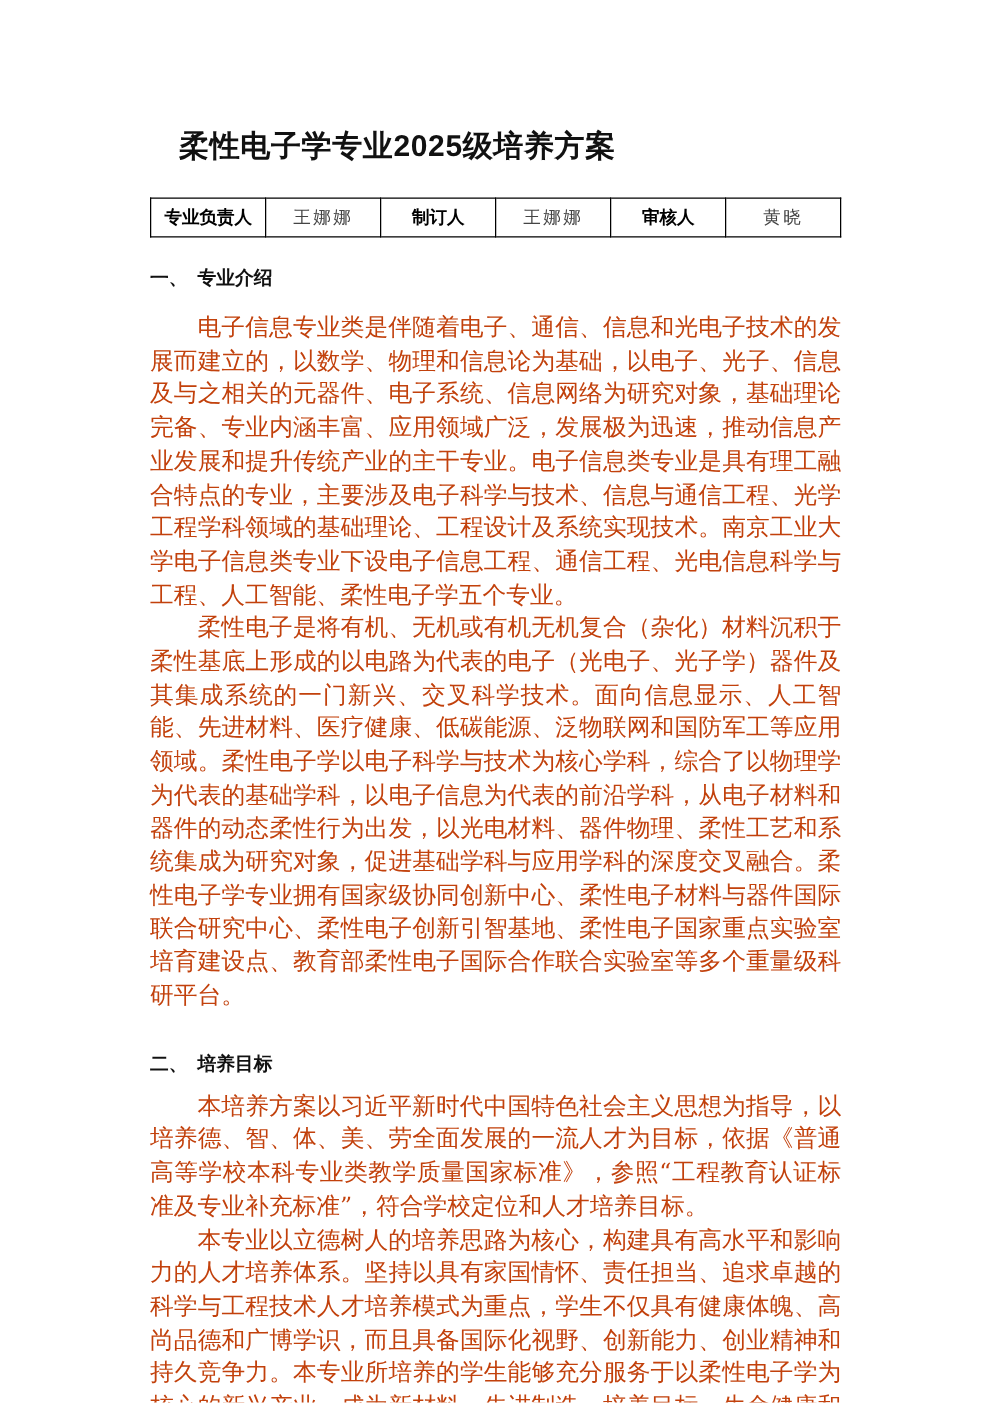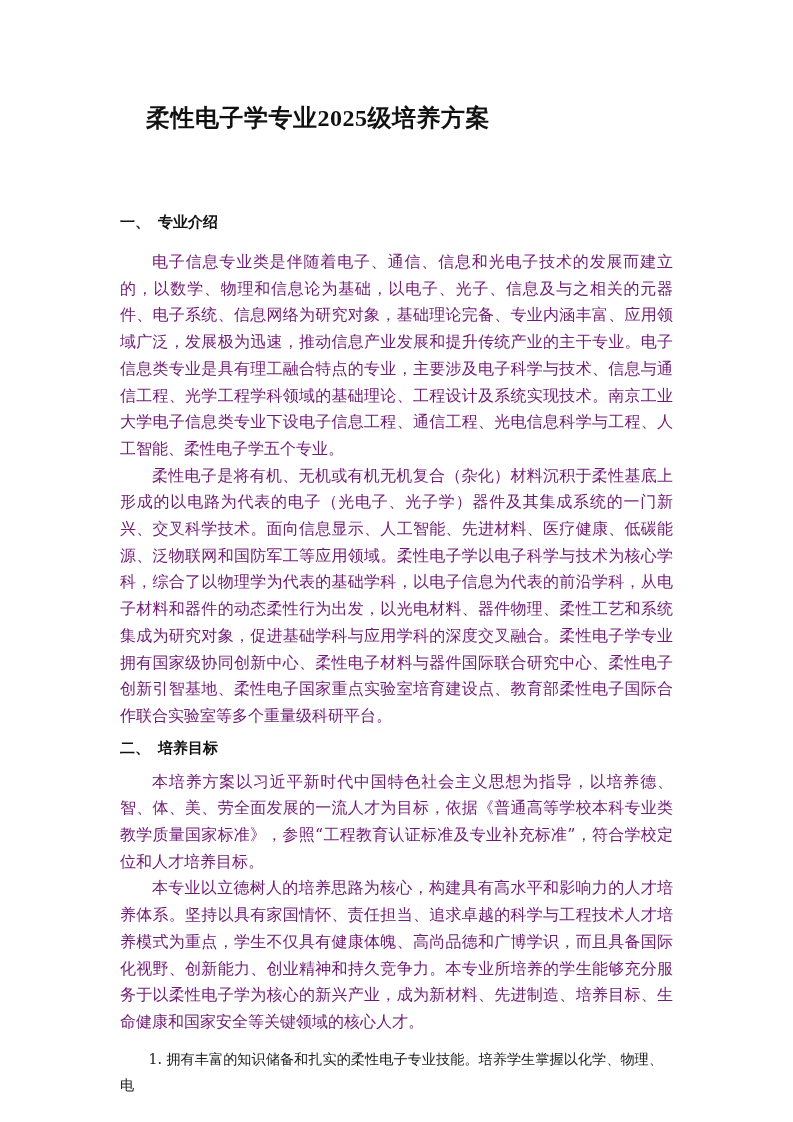--- a/index.html
+++ b/index.html
@@ -22,21 +22,21 @@
       width: 793px;
       height: 1122px;
       background: #ffffff;
     }
     .title {
       position: absolute;
       left: 0;
       top: 100px;
       width: 636px;
       text-align: center;
-      font-family: Liberation Serif, serif;
+      font-family: Liberation Sans, sans-serif;
       font-weight: bold;
       font-size: 24px;
       line-height: 36px;
       letter-spacing: 0.5px;
       color: #111;
     }
     .meta-table {
       position: absolute;
       left: 120px;
       top: 158px;
@@ -76,47 +76,59 @@
       line-height: 26px;
       margin: 0;
       color: #111;
     }
     .section-heading .num {
       display: inline-block;
       width: 38px;
     }
     .para {
       margin: 0;
-      font-size: 16px;
+      font-size: 19px;
       line-height: 26.7px;
       text-indent: 2em;
       text-align: justify;
-      color: #701a75;
+      color: #c2410c;
       font-family: "DejaVu Serif", "Liberation Serif", serif;
     }
     .sec1 { margin-top: 0; }
     .sec1-p1 { margin-top: 14px; }
-    .sec2 { margin-top: 5px; }
+    .sec2 { margin-top: 28px; }
     .sec2-p1 { margin-top: 8px; }
     .goal-item {
       margin: 10px 0 0 0;
       font-size: 14.2px;
       line-height: 26.7px;
       text-indent: 2em;
       color: #1a1a1a;
       font-family: "DejaVu Serif", "Liberation Serif", serif;
     }
   </style>
 </head>
 <body>
 
 <div class="page">
 
   <div class="title">柔性电子学专业2025级培养方案</div>
 
+  <table class="meta-table">
+    <tbody>
+        <tr>
+      <td class="label">专业负责人</td>
+      <td class="value">王娜娜</td>
+      <td class="label">制订人</td>
+      <td class="value">王娜娜</td>
+      <td class="label">审核人</td>
+      <td class="value">黄晓</td>
+    </tr>
+  </tbody>
+    </table>
 
   <div class="content">
 
     <h2 class="section-heading sec1">
       <span class="num">一、</span><span>专业介绍</span>
     </h2>
     <p class="para sec1-p1">电子信息专业类是伴随着电子、通信、信息和光电子技术的发展而建立的，以数学、物理和信息论为基础，以电子、光子、信息及与之相关的元器件、电子系统、信息网络为研究对象，基础理论完备、专业内涵丰富、应用领域广泛，发展极为迅速，推动信息产业发展和提升传统产业的主干专业。电子信息类专业是具有理工融合特点的专业，主要涉及电子科学与技术、信息与通信工程、光学工程学科领域的基础理论、工程设计及系统实现技术。南京工业大学电子信息类专业下设电子信息工程、通信工程、光电信息科学与工程、人工智能、柔性电子学五个专业。</p>
     <p class="para">柔性电子是将有机、无机或有机无机复合（杂化）材料沉积于柔性基底上形成的以电路为代表的电子（光电子、光子学）器件及其集成系统的一门新兴、交叉科学技术。面向信息显示、人工智能、先进材料、医疗健康、低碳能源、泛物联网和国防军工等应用领域。柔性电子学以电子科学与技术为核心学科，综合了以物理学为代表的基础学科，以电子信息为代表的前沿学科，从电子材料和器件的动态柔性行为出发，以光电材料、器件物理、柔性工艺和系统集成为研究对象，促进基础学科与应用学科的深度交叉融合。柔性电子学专业拥有国家级协同创新中心、柔性电子材料与器件国际联合研究中心、柔性电子创新引智基地、柔性电子国家重点实验室培育建设点、教育部柔性电子国际合作联合实验室等多个重量级科研平台。</p>
 
     <h2 class="section-heading sec2">

